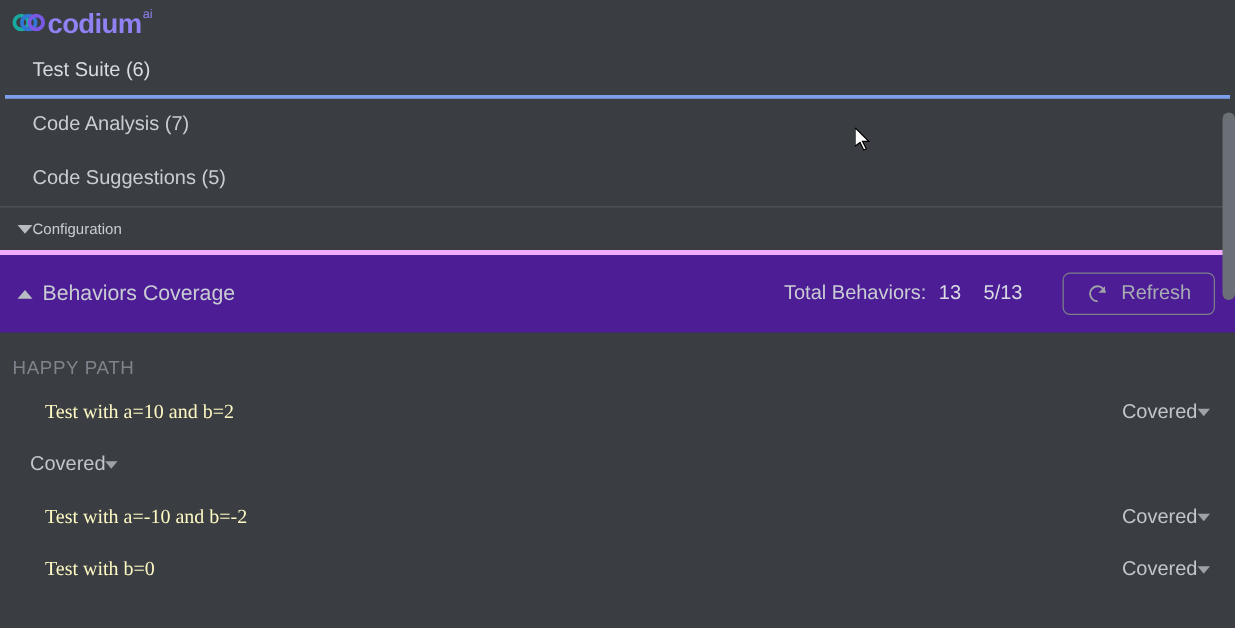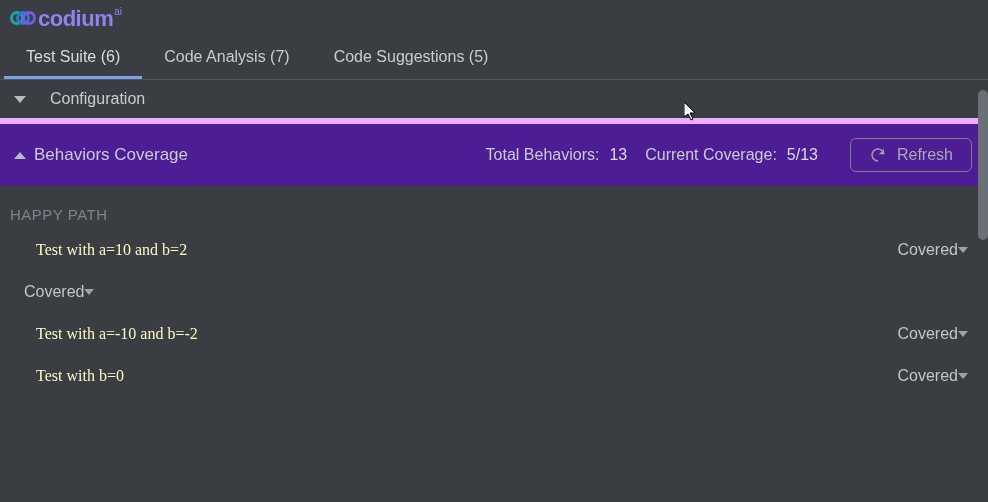--- a/index.html
+++ b/index.html
@@ -54,40 +54,41 @@
     font-size: 10px;
     color: #8f82f2;
     position: relative;
     top: -8px;
     margin-left: 1px;
   }
   .tabbar {
     display: flex;
     border-bottom: 1px solid #52555a;
     padding: 0 4px;
+    flex-direction: column;
   }
   .tab {
     padding: 12px 22px 10px 22px;
     font-size: 16px;
     color: #c9cdd3;
     cursor: pointer;
     border-bottom: 3px solid transparent;
   }
   .tab.active {
     color: #d8dce2;
     border-bottom: 3px solid #7ea0ec;
   }
   .section-head {
     display: flex;
     align-items: center;
     padding: 10px 14px;
-    border-bottom: 6px solid #f0abfc;
-    font-size: 16px;
+    border-bottom: 4px solid #f0abfc;
+    font-size: 12px;
     color: #c9cdd3;
-    gap: 24px;
+    gap: 0;
   }
   .tri {
     width: 0; height: 0;
     display: inline-block;
   }
   .tri-down {
     border-left: 6px solid transparent;
     border-right: 6px solid transparent;
     border-top: 7px solid #b8bcc2;
   }
@@ -184,21 +185,20 @@
   <span class="tri tri-down"></span>
   <span>Configuration</span>
 </div>
 
 <div class="behaviors-bar">
   <span class="tri tri-up"></span>
   <span class="title">Behaviors Coverage</span>
   <span class="spacer"></span>
   <span class="stat-label">Total Behaviors:</span>
   <span class="stat-val">13</span>
-  <span class="stat-label">Current Coverage:</span>
   <span class="stat-val">5/13</span>
   <div class="refresh-btn">
     <svg width="18" height="18" viewBox="0 0 24 24">
       <path fill="none" stroke="#9ea2a8" stroke-width="2" d="M20 11A8 8 0 1 0 12 20"></path>
       <path fill="#9ea2a8" d="M20 4v7h-7z"></path>
     </svg>
     <span>Refresh</span>
   </div>
 </div>
 

